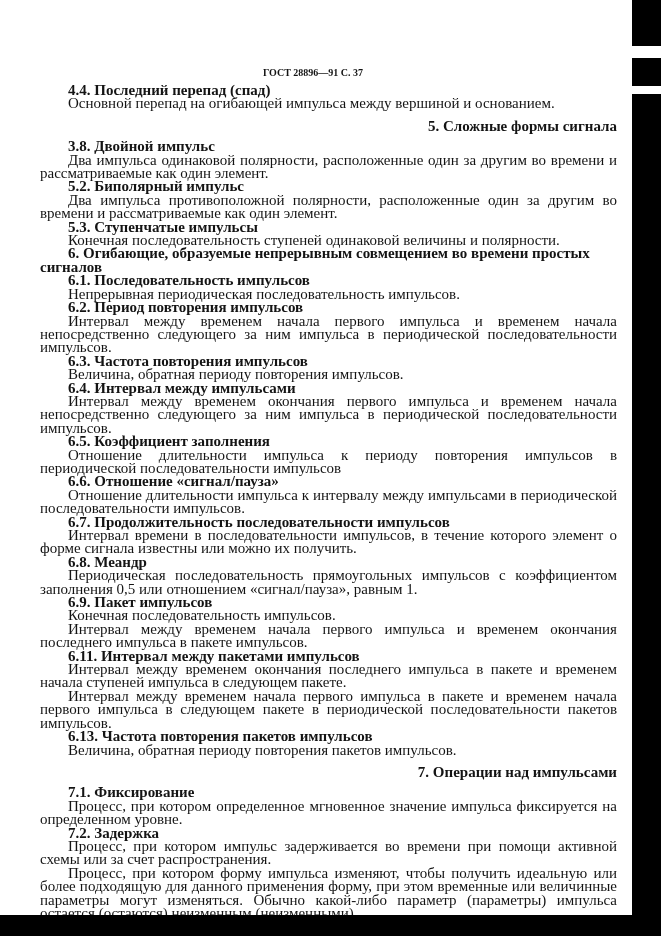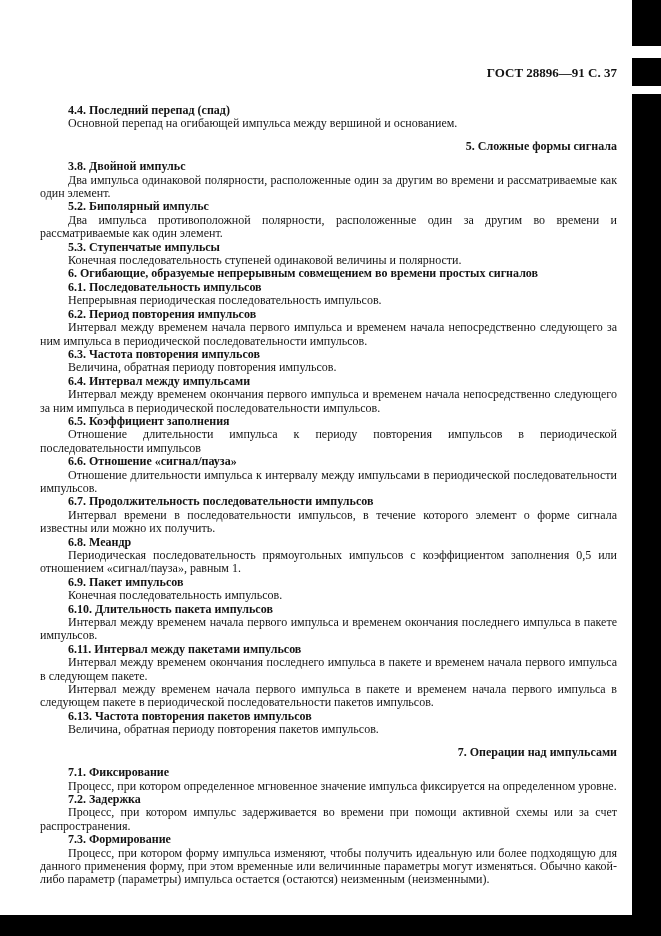--- a/index.html
+++ b/index.html
@@ -13,29 +13,29 @@
     color: #141414;
   }
   .page {
     position: absolute;
     inset: 0;
     background: #fff;
   }
   .page-header {
     margin-top: 66px;
     margin-right: 44px;
-    text-align: right;
+    text-align: center;
     font-weight: bold;
-    font-size: 13px;
+    font-size: 10px;
     line-height: 14px;
     padding-left: 9px;
   }
   .content {
-    margin: 24px 44px 0 40px;
-    font-size: 12px;
+    margin: 4px 44px 0 40px;
+    font-size: 15px;
     line-height: 13.4px;
   }
   .content p { margin: 0; padding: 0; }
   .term-line {
     font-weight: bold;
     text-indent: 28px;
   }
   .definition {
     text-indent: 28px;
     text-align: justify;
@@ -96,33 +96,31 @@
       <p class="term-line"><span>6.5.</span>&nbsp;<span>Коэффициент заполнения</span></p>
       <p class="definition">Отношение длительности импульса к периоду повторения импульсов в периодической последовательности импульсов</p>
       <p class="term-line"><span>6.6.</span>&nbsp;<span>Отношение «сигнал/пауза»</span></p>
       <p class="definition">Отношение длительности импульса к интервалу между импульсами в периодической последовательности импульсов.</p>
       <p class="term-line"><span>6.7.</span>&nbsp;<span>Продолжительность последовательности импульсов</span></p>
       <p class="definition">Интервал времени в последовательности импульсов, в течение которого элемент о форме сигнала известны или можно их получить.</p>
       <p class="term-line"><span>6.8.</span>&nbsp;<span>Меандр</span></p>
       <p class="definition">Периодическая последовательность прямоугольных импульсов с коэффициентом заполнения 0,5 или отношением «сигнал/пауза», равным 1.</p>
       <p class="term-line"><span>6.9.</span>&nbsp;<span>Пакет импульсов</span></p>
       <p class="definition">Конечная последовательность импульсов.</p>
-      <p class="term-line"><span>6.10.</span>&nbsp;<span>Длительность пакета импульсов</span></p>
       <p class="definition">Интервал между временем начала первого импульса и временем окончания последнего импульса в пакете импульсов.</p>
       <p class="term-line"><span>6.11.</span>&nbsp;<span>Интервал между пакетами импульсов</span></p>
-      <p class="definition">Интервал между временем окончания последнего импульса в пакете и временем начала первого импульса в следующем пакете.</p>
+      <p class="definition">Интервал между временем окончания последнего импульса в пакете и временем начала ступеней импульса в следующем пакете.</p>
       <p class="definition">Интервал между временем начала первого импульса в пакете и временем начала первого импульса в следующем пакете в периодической последовательности пакетов импульсов.</p>
       <p class="term-line"><span>6.13.</span>&nbsp;<span>Частота повторения пакетов импульсов</span></p>
       <p class="definition">Величина, обратная периоду повторения пакетов импульсов.</p>
       <p class="section-heading">7. Операции над импульсами</p>
       <p class="term-line"><span>7.1.</span>&nbsp;<span>Фиксирование</span></p>
       <p class="definition">Процесс, при котором определенное мгновенное значение импульса фиксируется на определенном уровне.</p>
       <p class="term-line"><span>7.2.</span>&nbsp;<span>Задержка</span></p>
       <p class="definition">Процесс, при котором импульс задерживается во времени при помощи активной схемы или за счет распространения.</p>
-      <p class="term-line"><span>7.3.</span>&nbsp;<span>Формирование</span></p>
       <p class="definition">Процесс, при котором форму импульса изменяют, чтобы получить идеальную или более подходящую для данного применения форму, при этом временные или величинные параметры могут изменяться. Обычно какой-либо параметр (параметры) импульса остается (остаются) неизменным (неизменными).</p>
     </div>
 
   <div class="scan-bar-right">
     <div class="gap" style="top:46px;height:12px;"></div>
     <div class="gap" style="top:86px;height:8px;"></div>
   </div>
   <div class="scan-bar-bottom"></div>
 </div>
 

